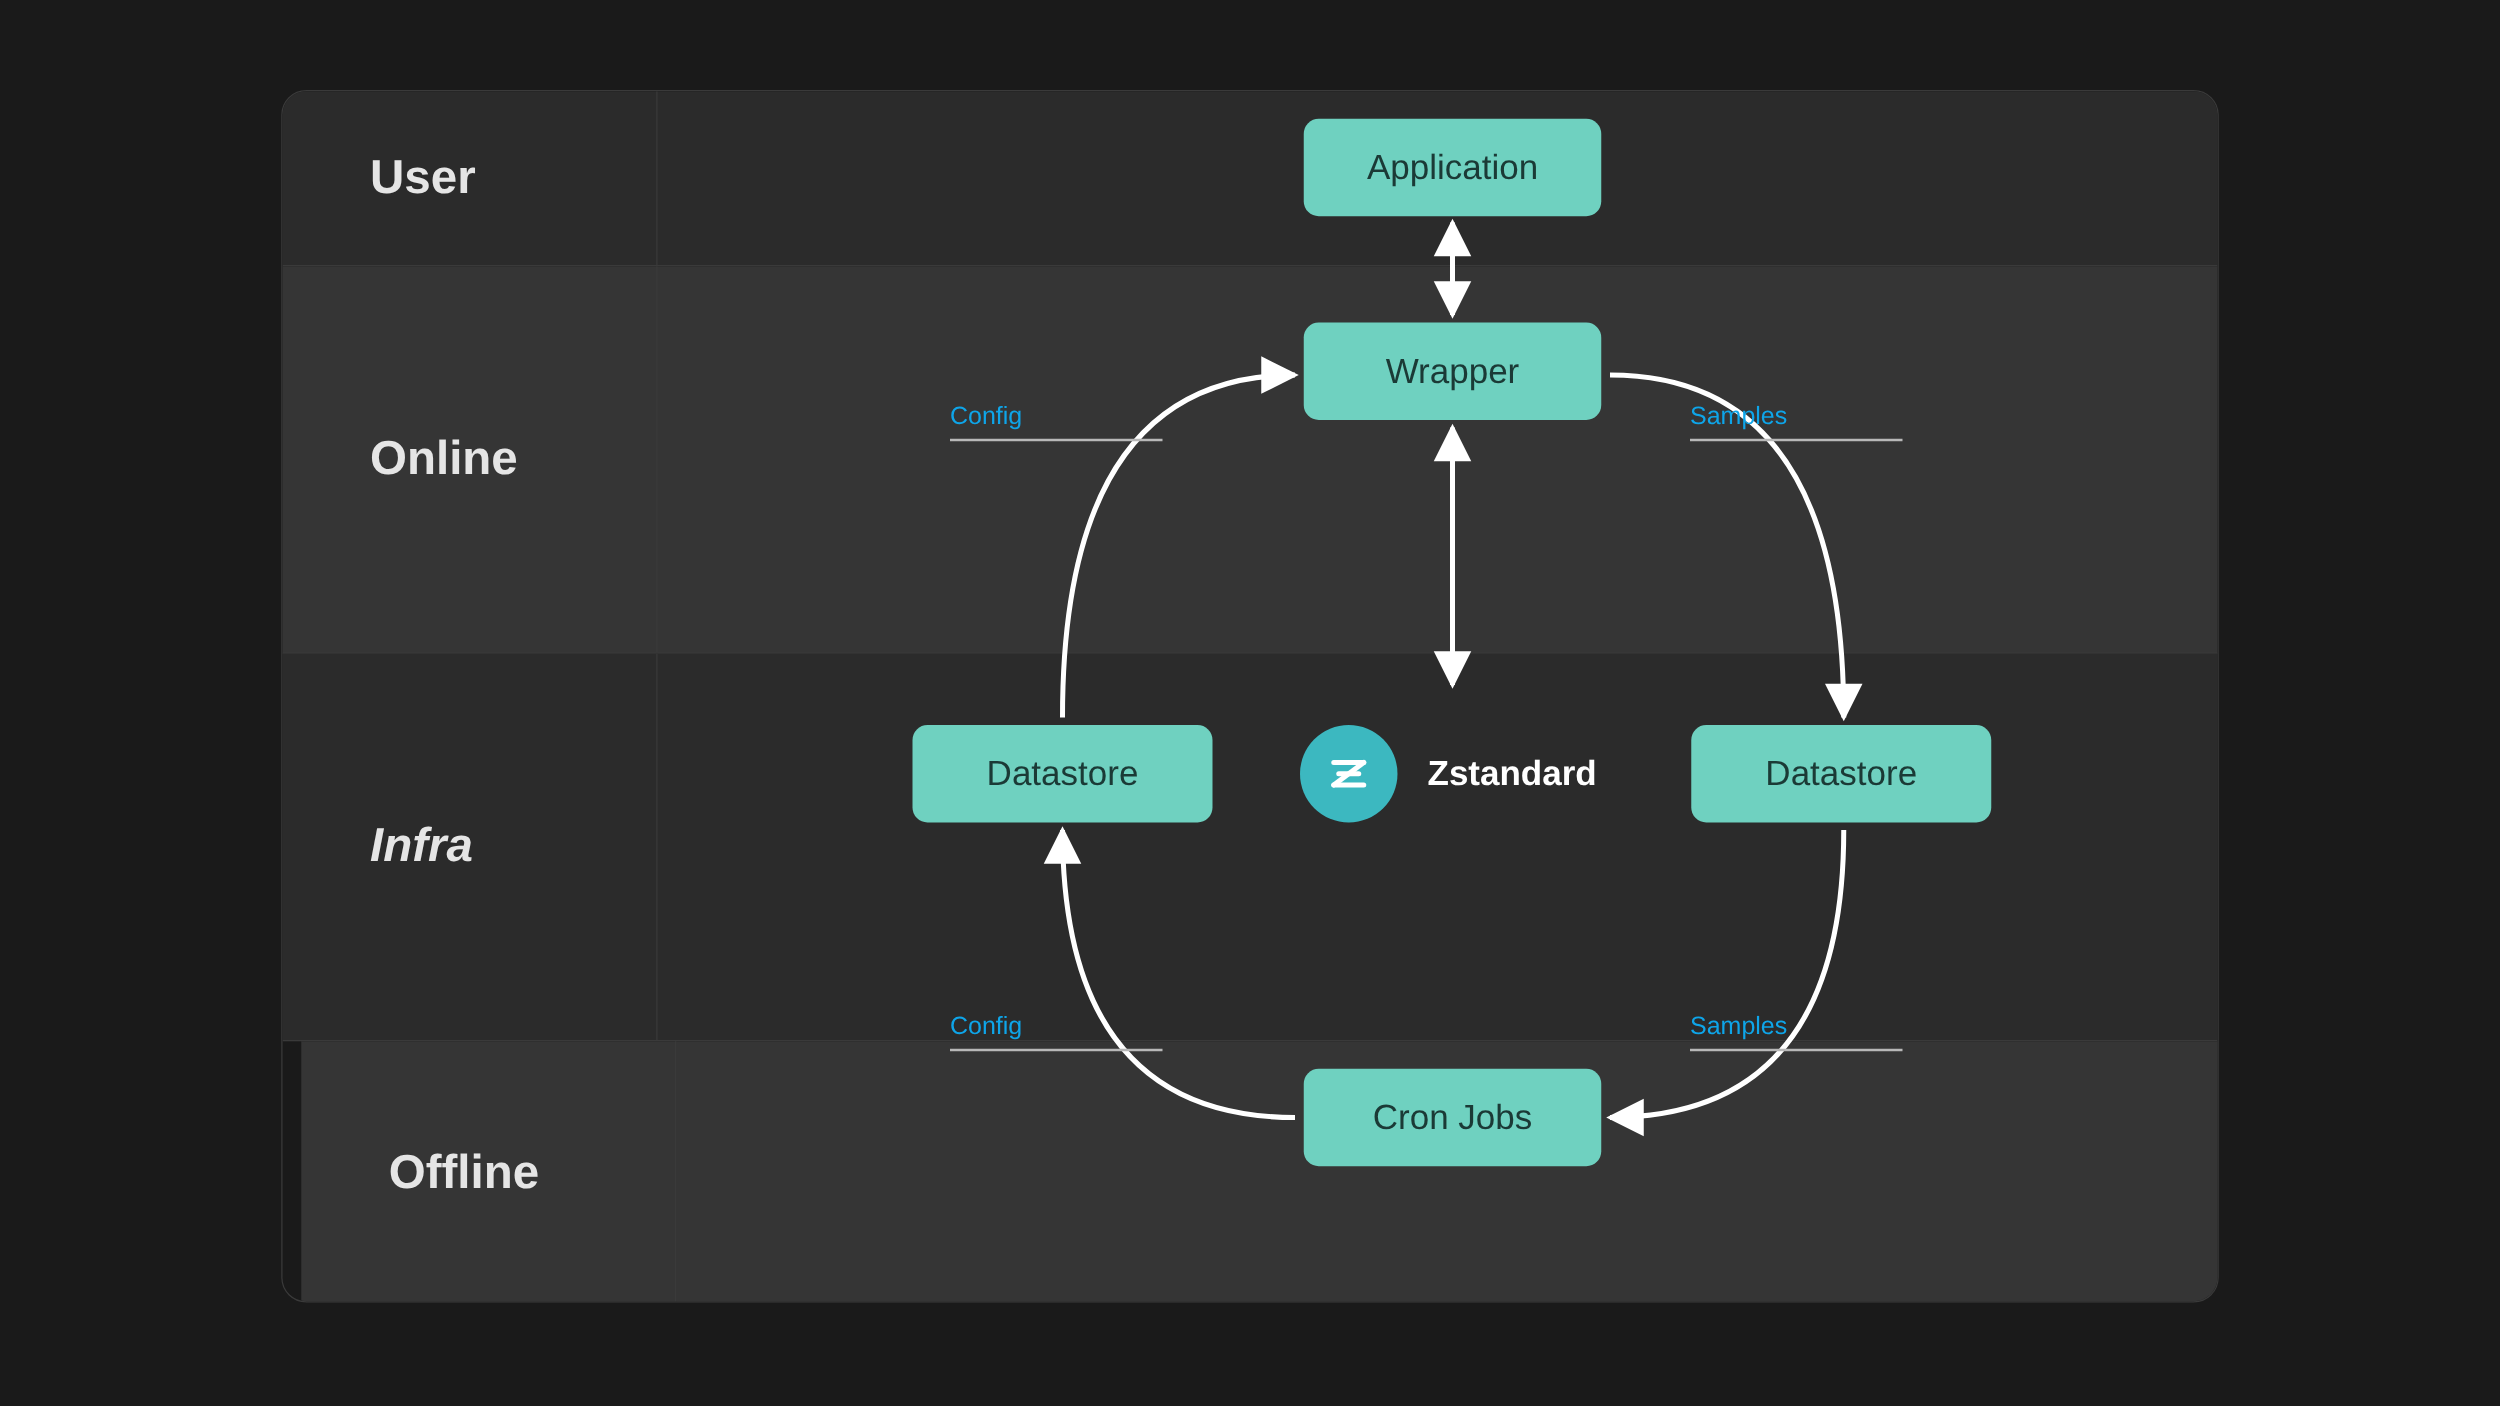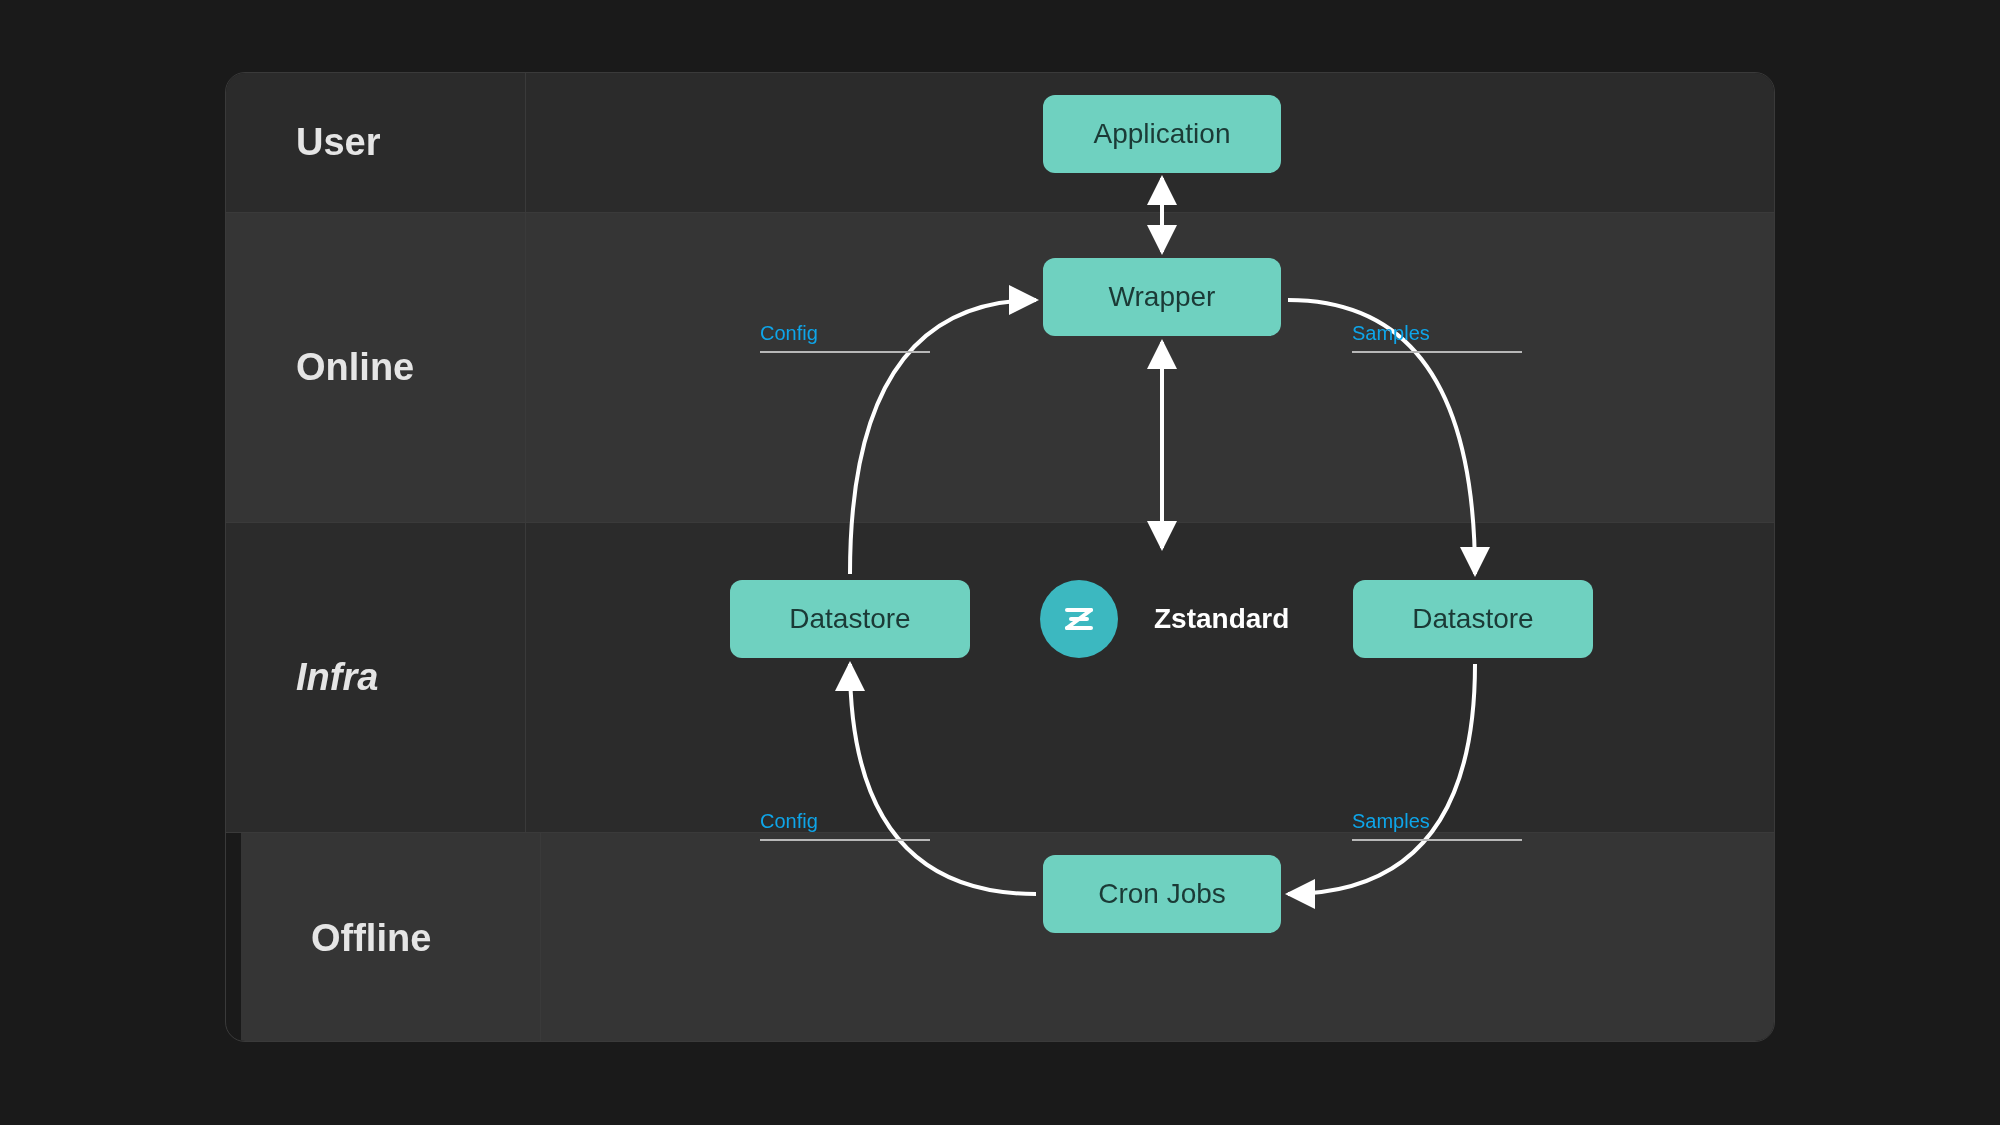--- a/index.html
+++ b/index.html
@@ -60,21 +60,21 @@
   .app       { left: 1043px; top:  95px; width: 238px; }
   .wrapper   { left: 1043px; top: 258px; width: 238px; }
   .ds-left   { left:  730px; top: 580px; width: 240px; }
   .ds-right  { left: 1353px; top: 580px; width: 240px; }
   .cron      { left: 1043px; top: 855px; width: 238px; text-align: right; }
 
   
   .z-wrap {
     position: absolute;
     left: 1040px; top: 580px;
-    display: flex; align-items: center; gap: 36px;
+    display: flex; align-items: center; gap: 24px;
   }
   .z-circle {
     width: 78px; height: 78px; border-radius: 50%;
     background: #3cb8c0;
     display: flex; align-items: center; justify-content: center;
   }
   .z-label { color: #ffffff; font-size: 28px; font-weight: 700; }
 
   
   .edge-label {

